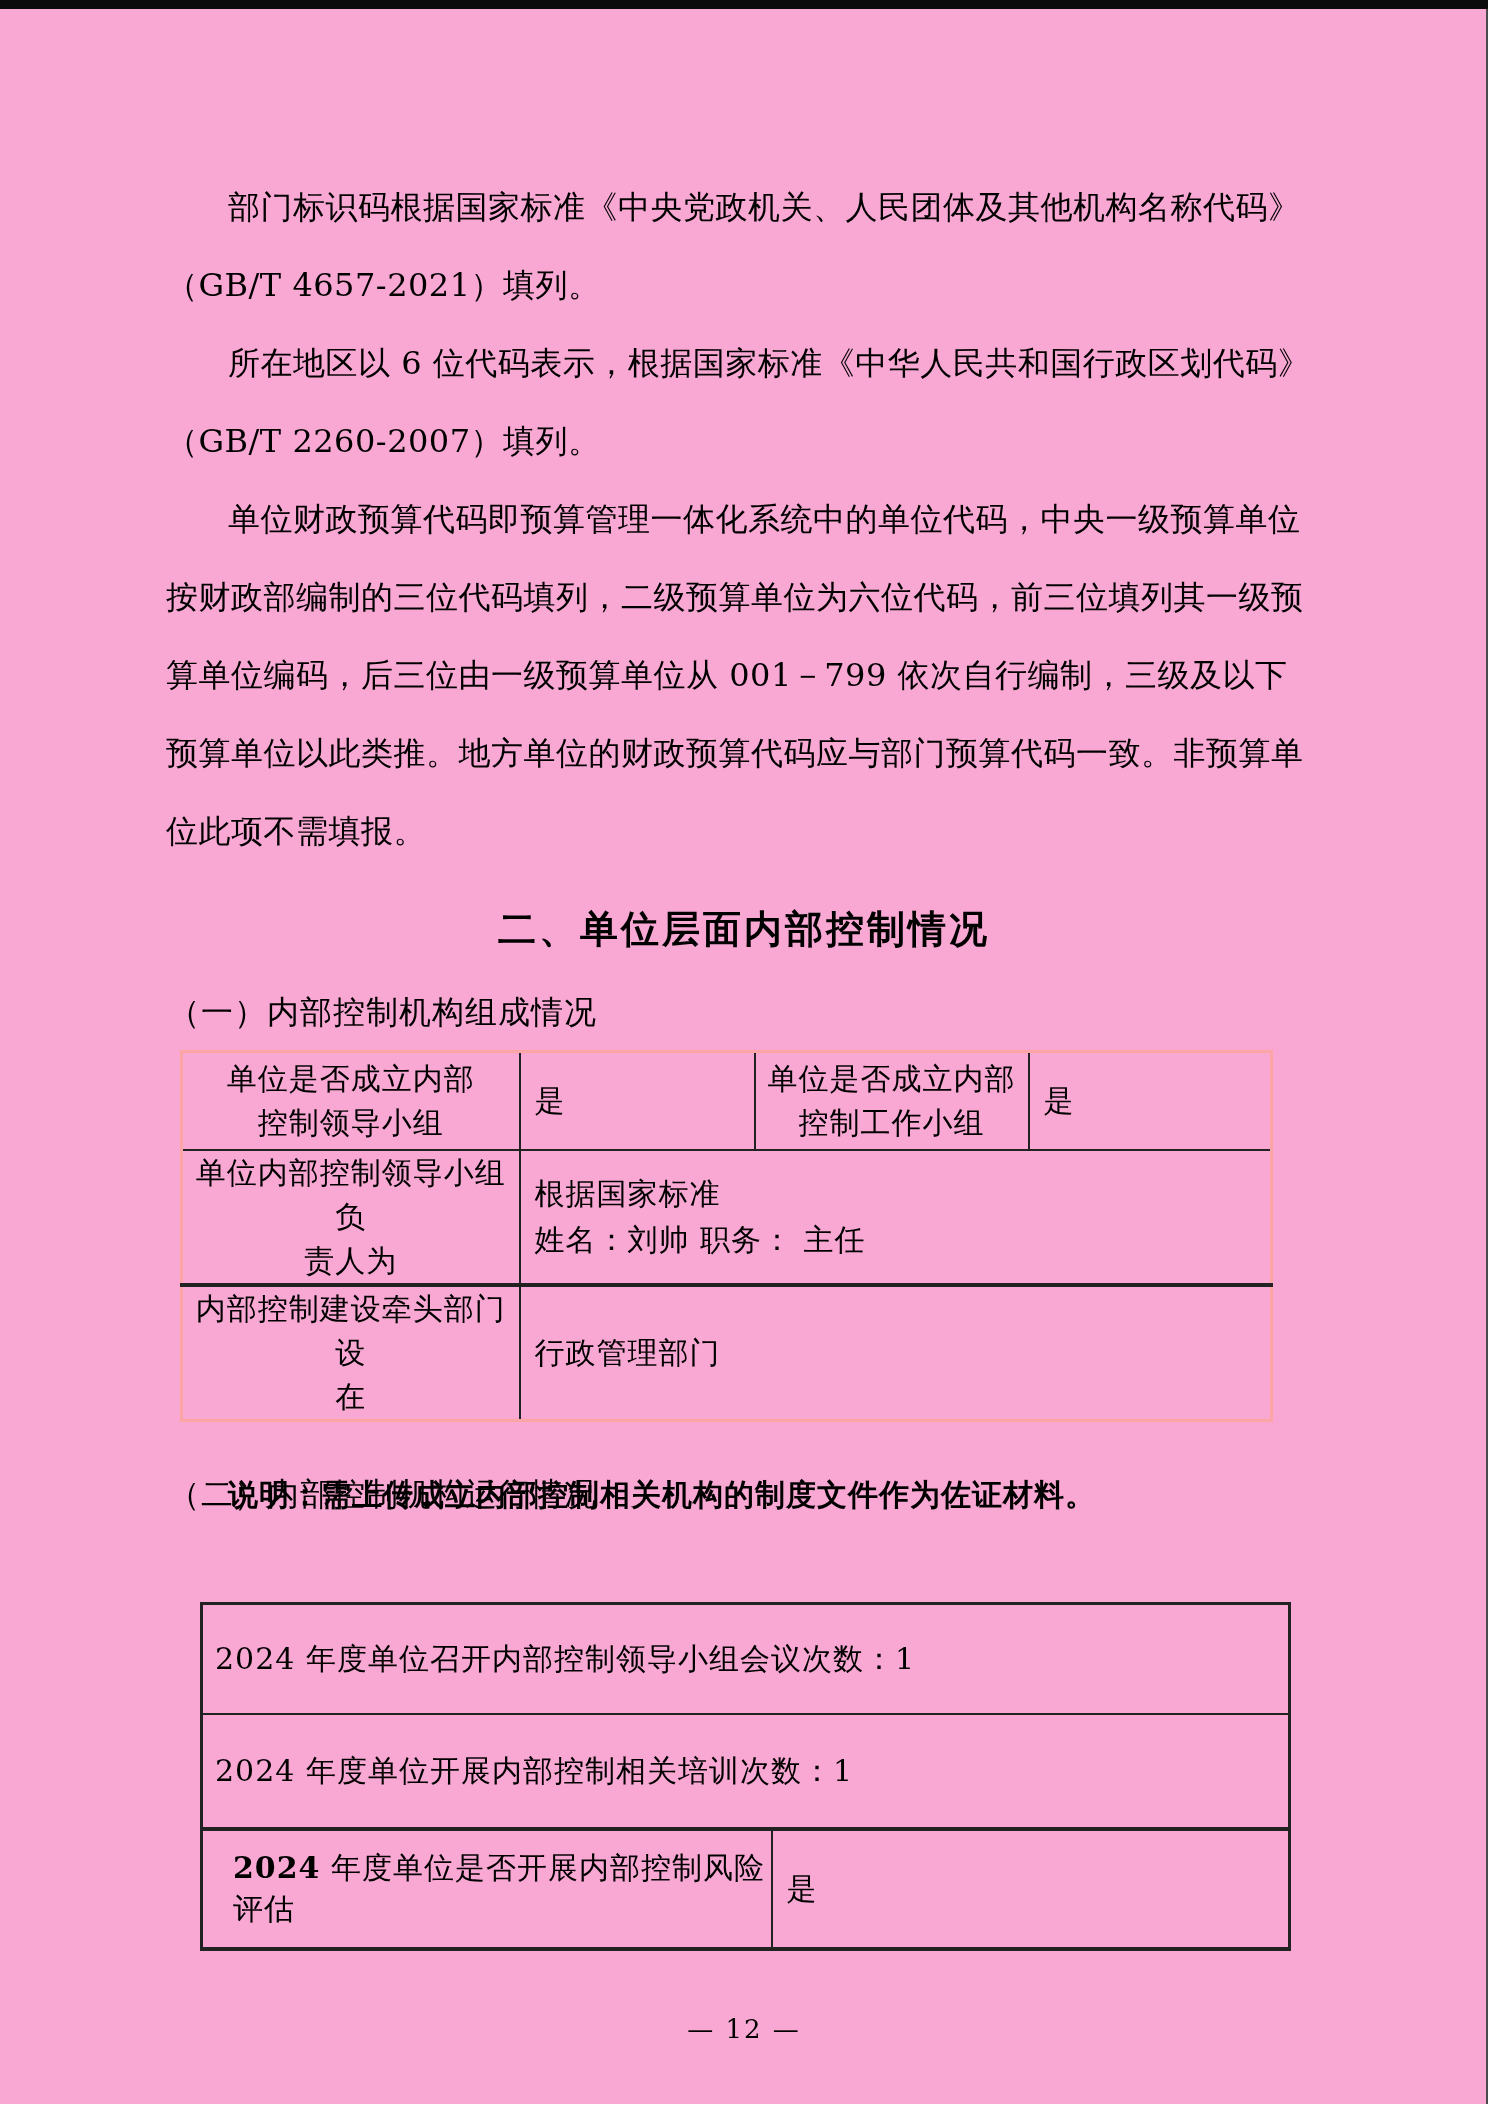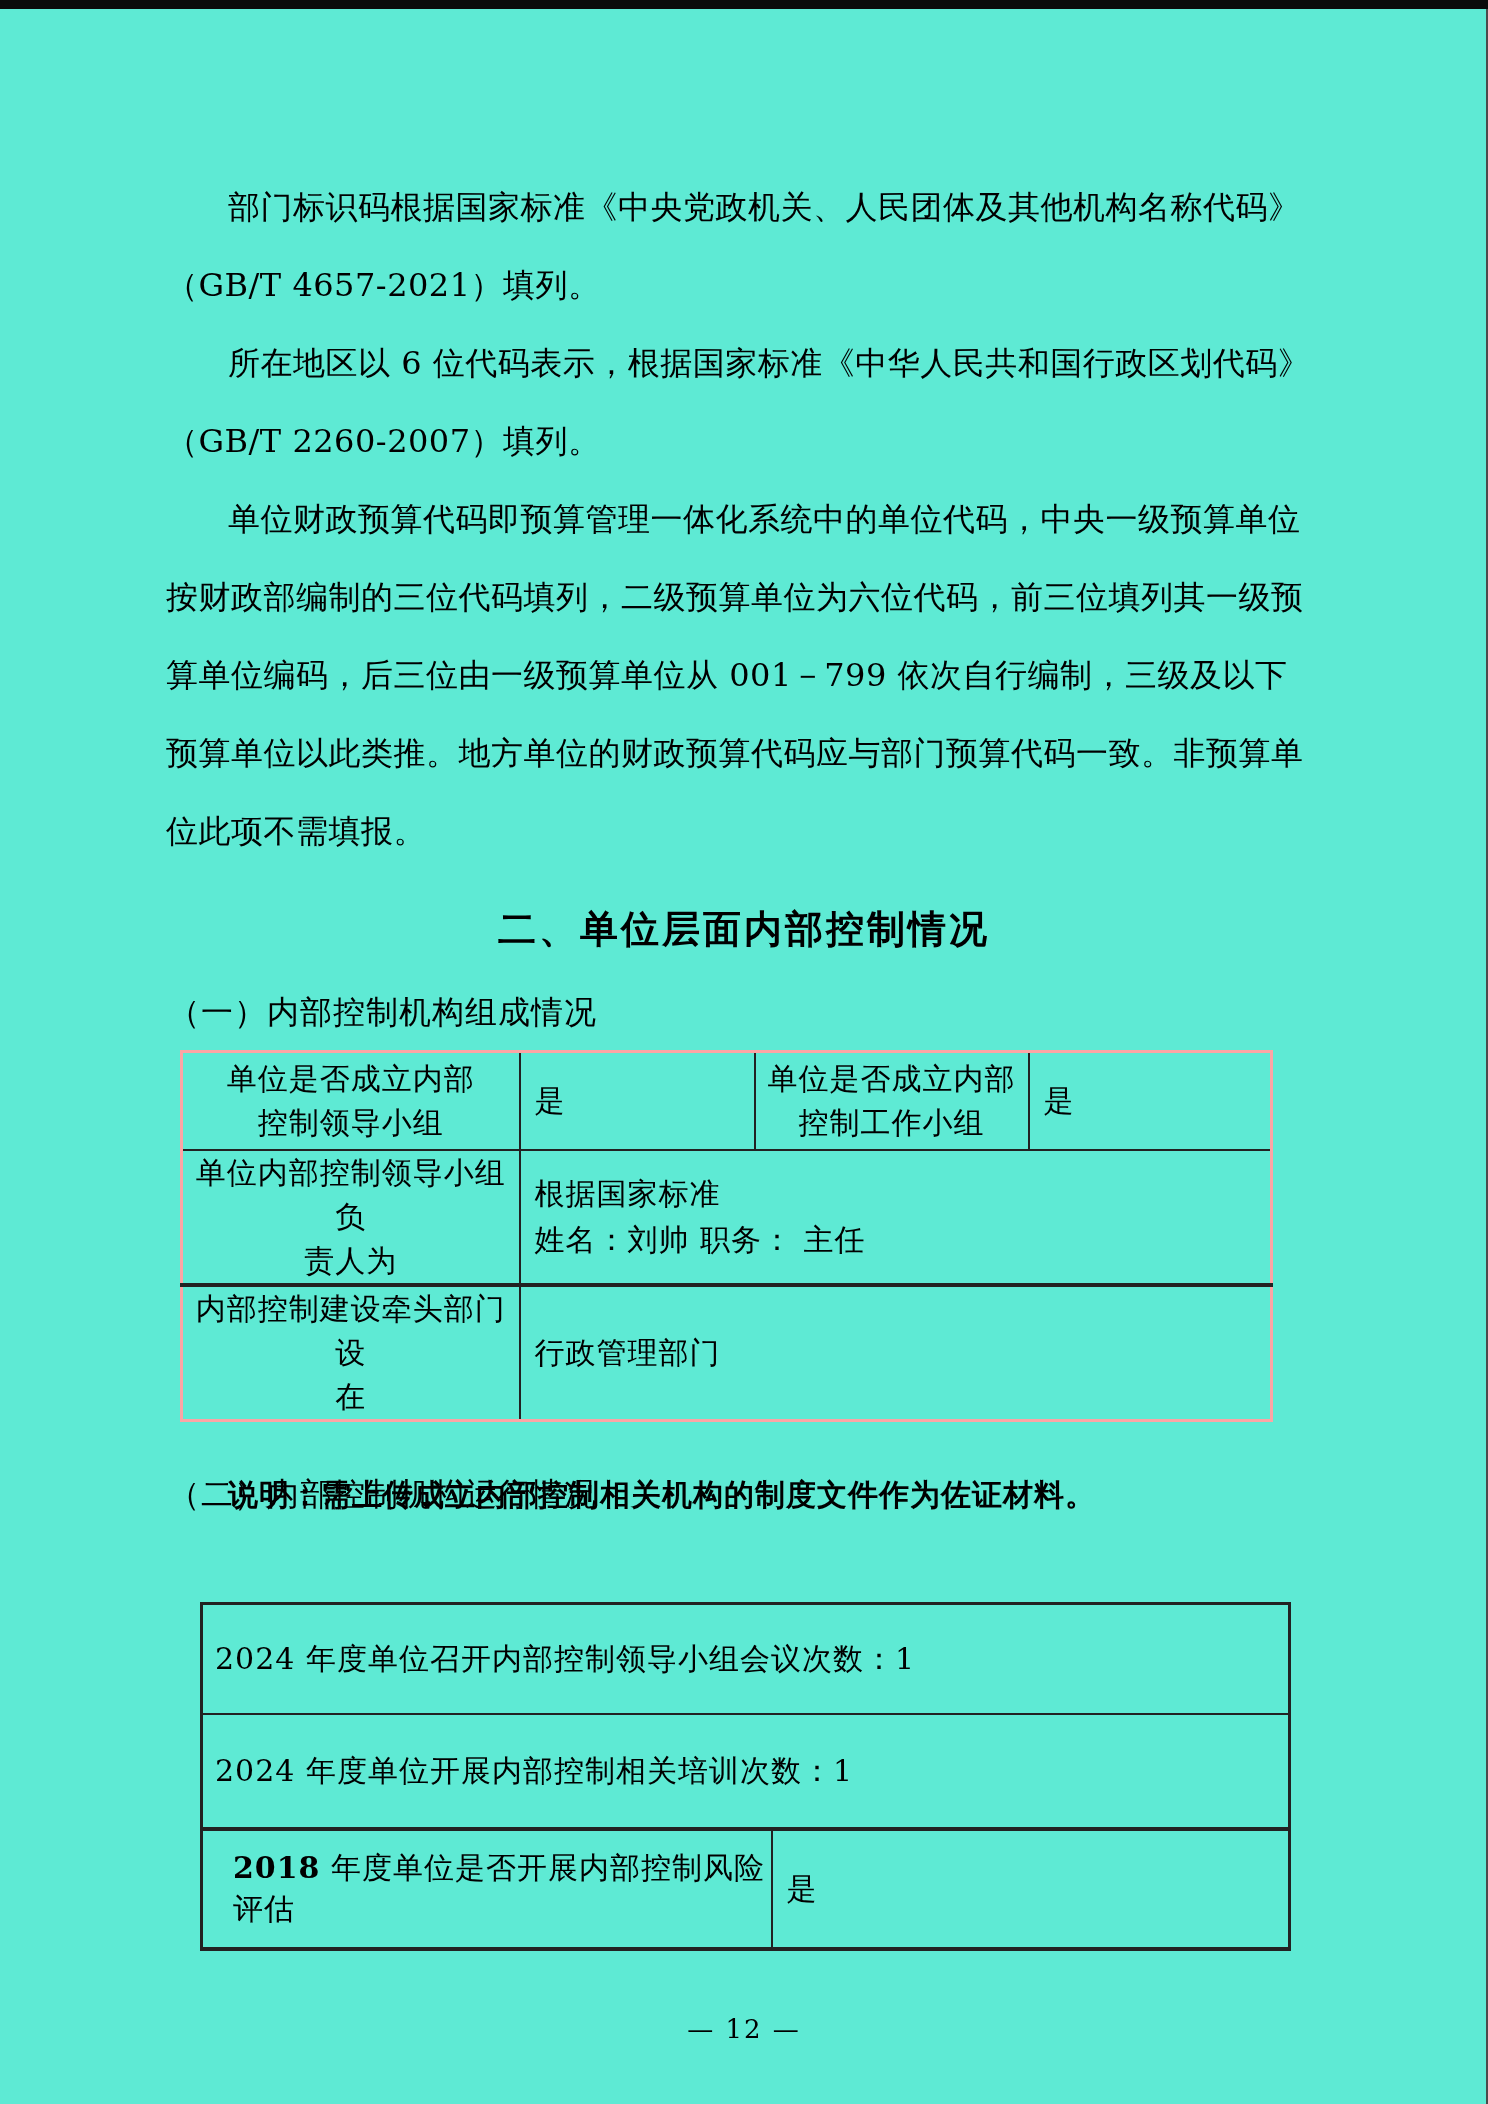--- a/index.html
+++ b/index.html
@@ -1,19 +1,19 @@
 <!DOCTYPE html>
 <html><head>
 <meta charset="utf-8">
 <style>
   html,body{margin:0;padding:0;background:#e8e8e8;}
   .page{
     position:relative;
     width:1488px;height:2104px;
-    background:#5eead4;
+    background:#f9a8d4;
     margin:0 auto;
     overflow:hidden;
     font-family:"DejaVu Serif","Liberation Serif",serif;
     color:#000;
   }
   .top-edge{position:absolute;top:0;left:0;width:100%;height:9px;background:#0b0b0b;}
   .right-edge{position:absolute;top:9px;right:0;width:2px;height:2095px;background:#4a4a4a;}
 
   
   .body-text{
@@ -140,21 +140,21 @@
     </colgroup>
     <tbody>
         <tr class="row1">
       <td class="plain" colspan="2">2024 年度单位召开内部控制领导小组会议次数：1</td>
     </tr>
     <tr class="row2">
       <td class="plain" colspan="2">2024 年度单位开展内部控制相关培训次数：1</td>
     </tr>
     <tr class="row3 thick">
       <td class="q">
-        <span class="bold">2018</span><span> 年度单位是否开展内部控制风险评估</span>
+        <span class="bold">2024</span><span> 年度单位是否开展内部控制风险评估</span>
       </td>
       <td class="cell-value">是</td>
     </tr>
   </tbody>
     </table>
 
   <div class="page-number">— 12 —</div>
 </div>
 
 </body></html>

